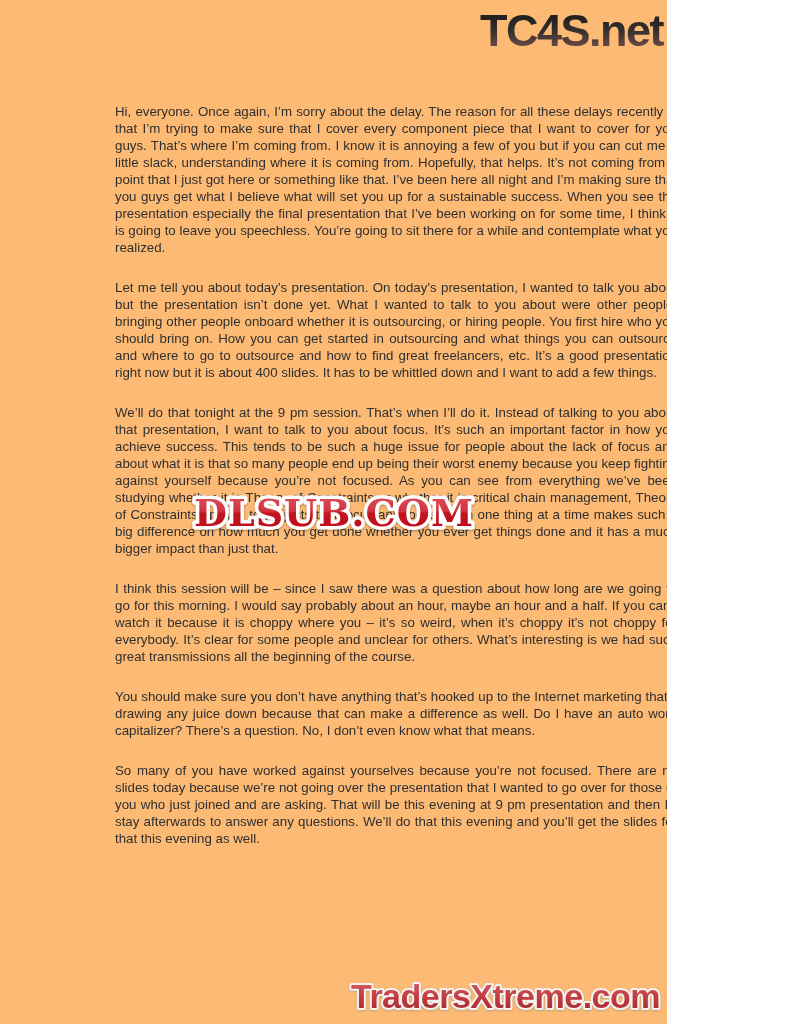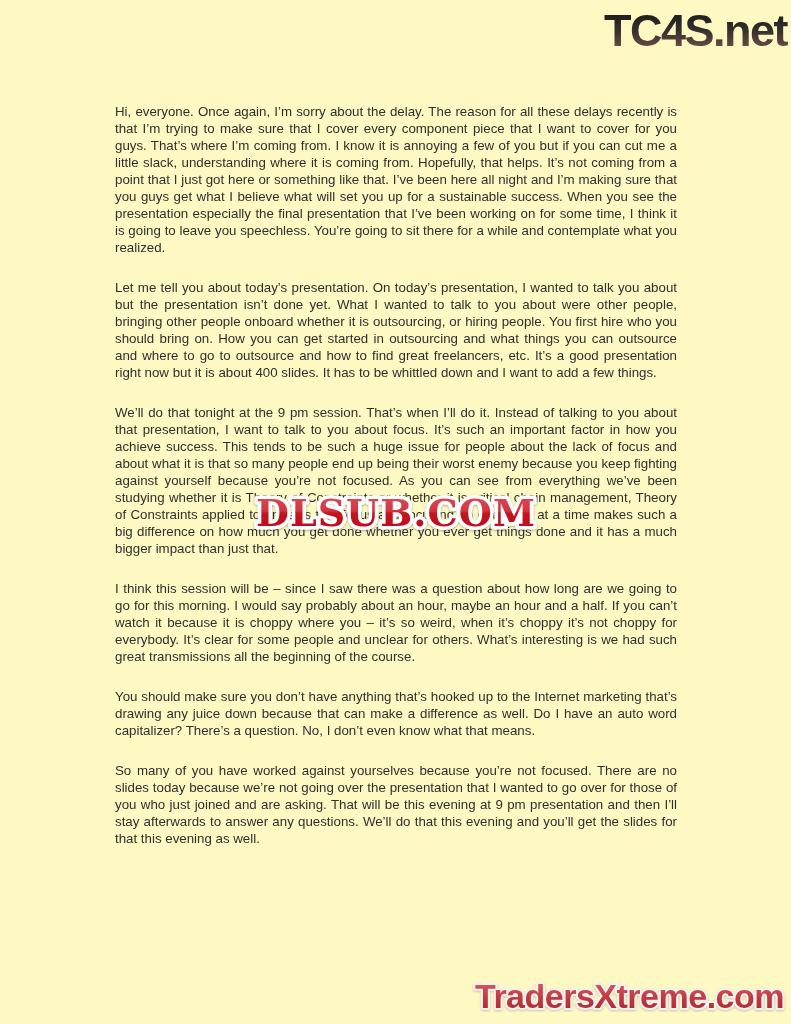--- a/index.html
+++ b/index.html
@@ -2,23 +2,23 @@
 <html><head>
 <meta charset="utf-8">
 <style>
   html, body {
     margin: 0;
     padding: 0;
     background: #ffffff;
   }
   .page {
     position: relative;
-    width: 791px;
+    width: 667px;
     height: 1024px;
-    background: #fef9c3;
+    background: #fdba74;
     overflow: hidden;
     font-family: "Liberation Sans", sans-serif;
   }
 
   
   .header-logo {
     position: absolute;
     top: 2px;
     right: 1px;
     width: 222px;

